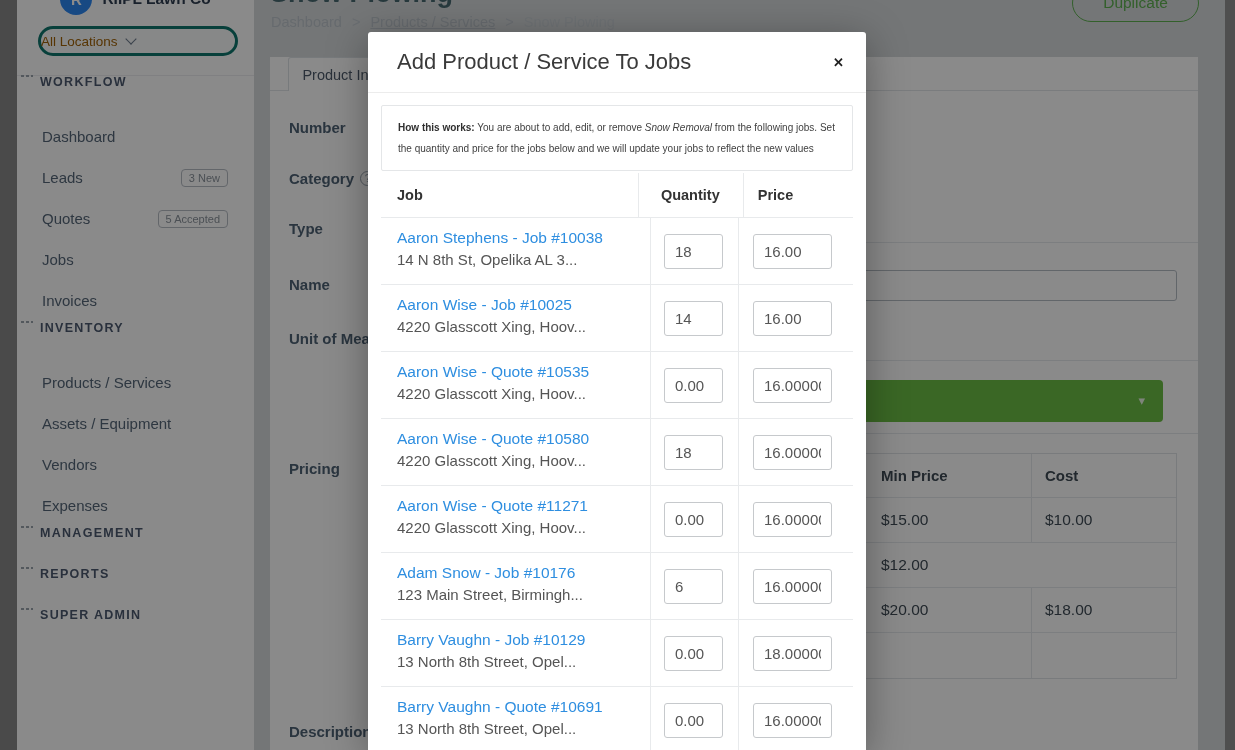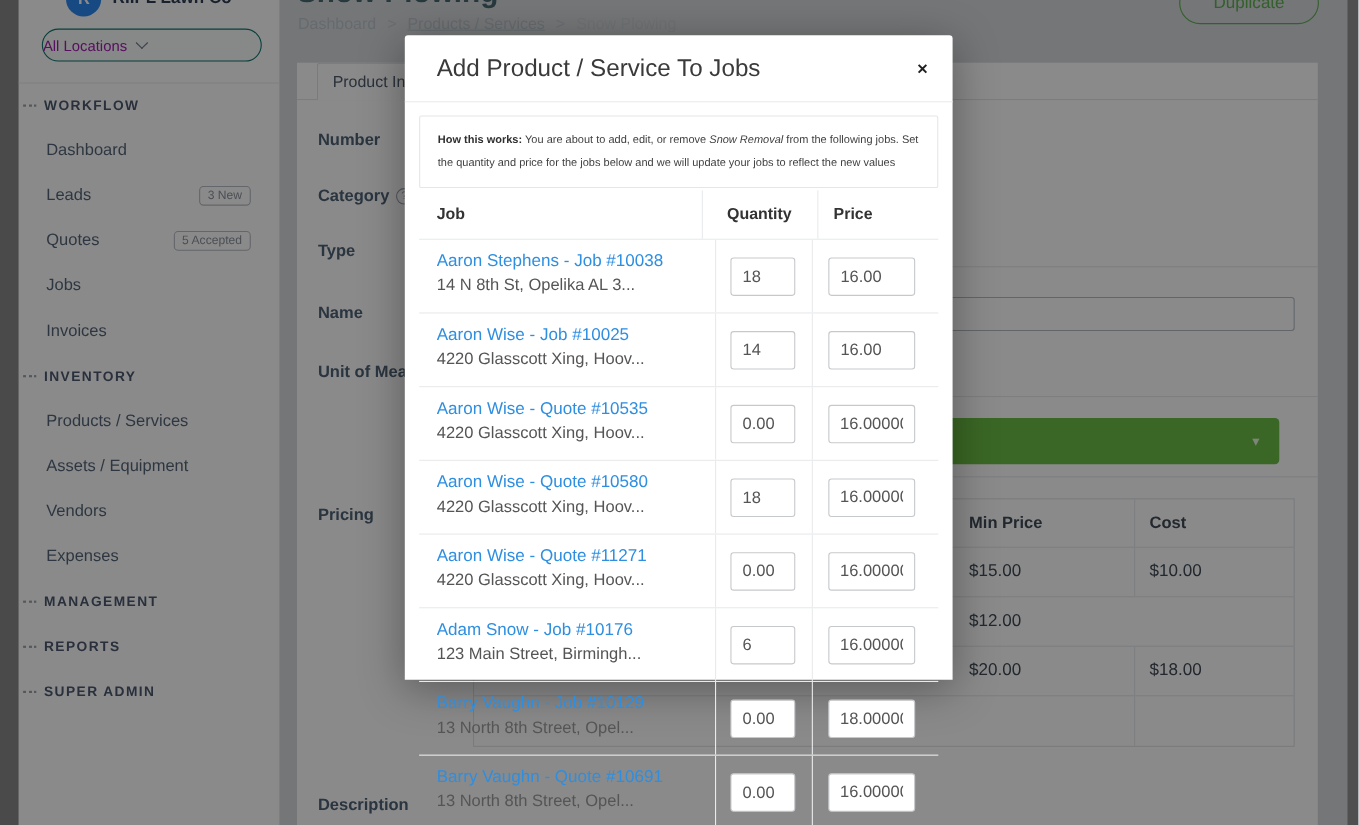--- a/index.html
+++ b/index.html
@@ -8,25 +8,25 @@
 
   
   .left-rail{position:absolute;left:0;top:0;width:17px;height:750px;background:#898989;}
   .scroll-strip{position:absolute;left:1225px;top:0;width:10px;height:750px;background:#929292;}
 
   
   .sidebar{position:absolute;left:17px;top:0;width:237px;height:750px;background:#ffffff;}
   .side-head{position:absolute;top:-18px;left:0;right:0;height:34px;display:flex;align-items:center;justify-content:center;gap:10px;}
   .logo-circle{width:32px;height:32px;border-radius:50%;background:#2b87f3;color:#fff;font-size:15px;font-weight:bold;display:flex;align-items:center;justify-content:center;flex:0 0 32px;}
   .company{font-size:15.5px;font-weight:bold;color:#2f3e52;}
-  .loc-pill{position:absolute;top:26px;left:21px;width:200px;height:30px;border:1px solid #0f766e;border-radius:15px;background:#fafbfb;display:flex;align-items:center;justify-content:flex-start;gap:9px;font-size:13.5px;color:#a21caf;cursor:pointer;}
+  .loc-pill{position:absolute;top:26px;left:21px;width:200px;height:30px;border:3px solid #0f766e;border-radius:15px;background:#fafbfb;display:flex;align-items:center;justify-content:flex-start;gap:9px;font-size:13.5px;color:#a16207;cursor:pointer;}
   .chev{width:8px;height:8px;border-right:1.5px solid #6b7a8c;border-bottom:1.5px solid #6b7a8c;transform:rotate(45deg);margin-top:-4px;}
   .side-divider{position:absolute;top:75px;left:0;right:0;height:1px;background:#ededf0;}
   .nav{position:absolute;top:75px;left:0;right:0;}
-  .nav-section{display:flex;align-items:center;height:41px;padding-left:4px;gap:7px;font-size:12.5px;font-weight:bold;letter-spacing:1.3px;color:#4c5a70;}
+  .nav-section{display:flex;height:41px;padding-left:4px;gap:7px;font-size:12.5px;font-weight:bold;letter-spacing:1.3px;color:#4c5a70;}
   .dashes{width:12px;height:2px;background:repeating-linear-gradient(90deg,#9aa3ad 0 3px,transparent 3px 5px);flex:0 0 12px;}
   .nav-item{display:flex;align-items:center;height:41px;padding-left:25px;font-size:15px;color:#566779;cursor:pointer;}
   .badge{margin-left:auto;margin-right:26px;border:1px solid #b7bdc4;border-radius:4px;padding:2px 7px;font-size:11px;color:#8b939c;background:#fff;}
 
   
   .page-title{position:absolute;left:270px;top:-22px;font-size:27px;font-weight:bold;color:#486a72;}
   .breadcrumb{position:absolute;left:271px;top:14px;font-size:14.5px;display:flex;gap:10px;align-items:center;color:#c3cad0;}
   .bc-link{color:#bdc5cb;cursor:pointer;}
   .bc-link.u{text-decoration:underline;}
   .bc-sep{color:#c3cad0;}
@@ -48,21 +48,21 @@
   .p-row.head{height:43px;border-top:none;font-size:15px;font-weight:bold;}
   .p-row.empty{height:46px;}
   .p-c1{width:440px;height:100%;}
   .p-c2{width:160px;height:100%;display:flex;align-items:center;padding-left:10px;}
   .p-c3{width:145px;height:100%;display:flex;align-items:center;padding-left:13px;border-left:1px solid #e6e9ec;}
 
   
   .scrim{position:absolute;inset:0;background:rgba(0,0,0,0.46);z-index:50;}
 
   
-  .modal{position:absolute;left:368px;top:32px;width:498px;height:586px;background:#fff;border-radius:3px 3px 0 0;box-shadow:0 8px 40px rgba(0,0,0,.35);z-index:100;}
+  .modal{position:absolute;left:368px;top:32px;width:498px;height:718px;background:#fff;border-radius:3px 3px 0 0;box-shadow:0 8px 40px rgba(0,0,0,.35);z-index:100;}
   .m-head{height:61px;border-bottom:1px solid #ececec;display:flex;align-items:center;padding:0 18px 0 29px;}
   .m-title{font-size:22px;color:#3a3a3a;}
   .m-close{margin-left:auto;font-size:13px;font-weight:bold;color:#1f1f1f;cursor:pointer;padding:4px;}
   .m-body{padding:12px 13px 0;}
   .how-box{border:1px solid #e4e6e8;border-radius:2px;padding:11px 16px;font-size:10px;line-height:21px;color:#3f3f3f;}
   .how-box b{color:#2f2f2f;}
   .m-table{margin-top:2px;}
   .m-hrow{display:flex;height:45px;border-bottom:1px solid #e8eaec;align-items:center;font-size:14.5px;font-weight:bold;color:#333;}
   .m-row{display:flex;height:67px;border-bottom:1px solid #e8eaec;align-items:center;}
   .mc-job{width:269px;height:100%;padding:11px 14px 0 16px;}

